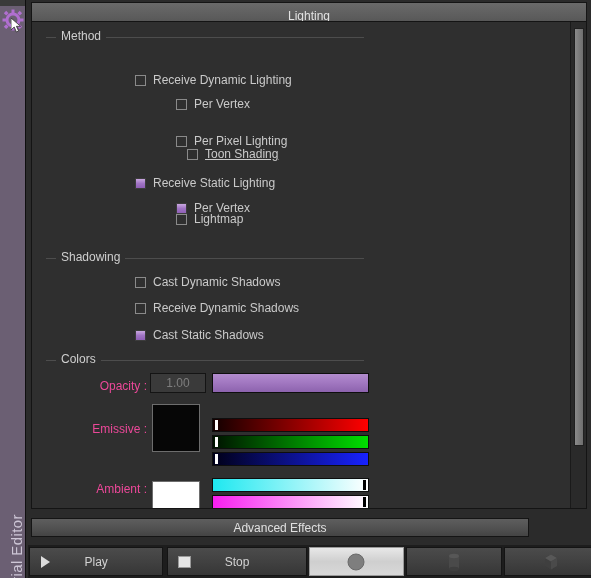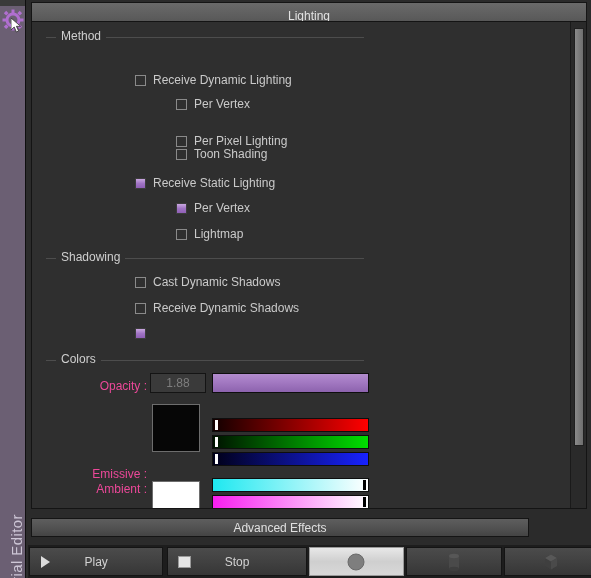--- a/index.html
+++ b/index.html
@@ -306,64 +306,65 @@
           <span class="cblabel">Receive Dynamic Lighting</span>
         </div>
         <div class="cbrow" style="left:137px; top:75px;">
           <span class="cbox"></span>
           <span class="cblabel">Per Vertex</span>
         </div>
         <div class="cbrow" style="left:137px; top:100px;margin-top:12px;">
           <span class="cbox"></span>
           <span class="cblabel">Per Pixel Lighting</span>
         </div>
-        <div class="cbrow" style="left:137px; top:125px;">
+        <div class="cbrow" style="left:148px; top:125px;text-decoration:underline;">
           <span class="cbox"></span>
           <span class="cblabel">Toon Shading</span>
         </div>
         <div class="cbrow" style="left:96px; top:154px;">
           <span class="cbox checked"></span>
           <span class="cblabel">Receive Static Lighting</span>
         </div>
         <div class="cbrow" style="left:137px; top:179px;">
           <span class="cbox checked"></span>
           <span class="cblabel">Per Vertex</span>
         </div>
-        <div class="cbrow" style="left:137px; top:205px;">
+        <div class="cbrow" style="left:137px; top:190px;">
           <span class="cbox"></span>
           <span class="cblabel">Lightmap</span>
         </div>
 
         <div class="group" style="left:14px; top:228px; width:318px; height:75px;">
           <div class="group-line" style="width:318px;"></div>
           <div class="group-title">Shadowing</div>
         </div>
 
         <div class="cbrow" style="left:96px; top:253px;">
           <span class="cbox"></span>
           <span class="cblabel">Cast Dynamic Shadows</span>
         </div>
         <div class="cbrow" style="left:96px; top:279px;">
           <span class="cbox"></span>
           <span class="cblabel">Receive Dynamic Shadows</span>
         </div>
         <div class="cbrow" style="left:96px; top:306px;">
           <span class="cbox checked"></span>
+          <span class="cblabel">Cast Static Shadows</span>
         </div>
 
         <div class="group" style="left:14px; top:330px; width:318px; height:165px;">
           <div class="group-line" style="width:318px;"></div>
           <div class="group-title">Colors</div>
         </div>
 
         <div class="field-label" style="left:30px; top:357px; width:85px;">Opacity :</div>
-        <div class="numbox" style="left:118px; top:351px;">1.88</div>
+        <div class="numbox" style="left:118px; top:351px;">1.00</div>
         <div class="opacity-bar" style="left:180px; top:351px;"></div>
 
-        <div class="field-label" style="left:20px; top:400px; width:95px;margin-top:45px;">Emissive :</div>
+        <div class="field-label" style="left:20px; top:400px; width:95px;">Emissive :</div>
         <div class="swatch" style="left:120px; top:382px; background:#060606;"></div>
 
         <div class="slider" style="left:180px; top:396px; background:linear-gradient(to right,#120000,#ff0000);">
           <div class="handle left white"></div>
         </div>
         <div class="slider" style="left:180px; top:413px; background:linear-gradient(to right,#001200,#00e000);">
           <div class="handle left white"></div>
         </div>
         <div class="slider" style="left:180px; top:430px; background:linear-gradient(to right,#000018,#1822ff);">
           <div class="handle left white"></div>

